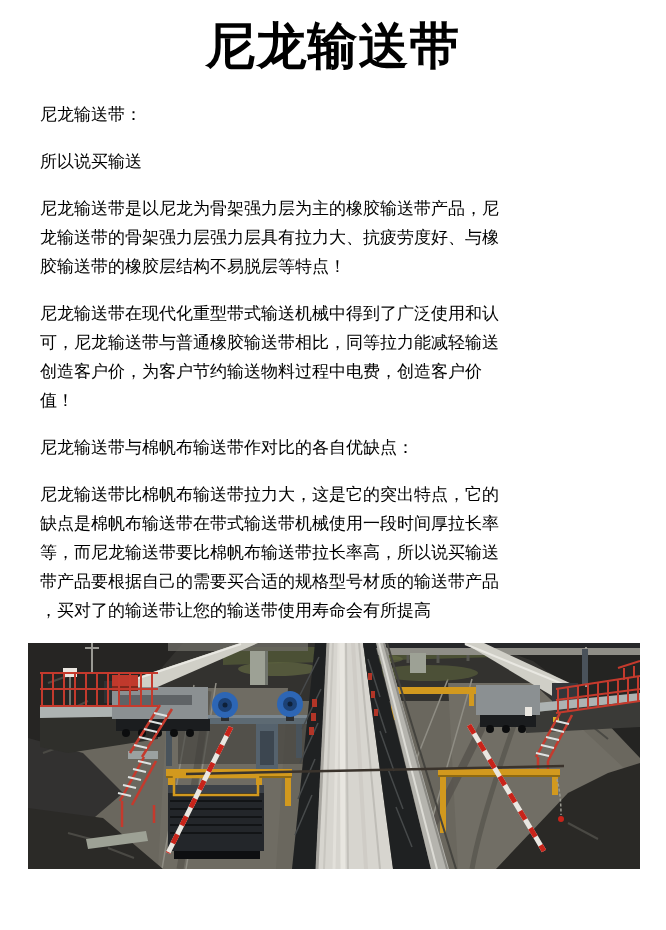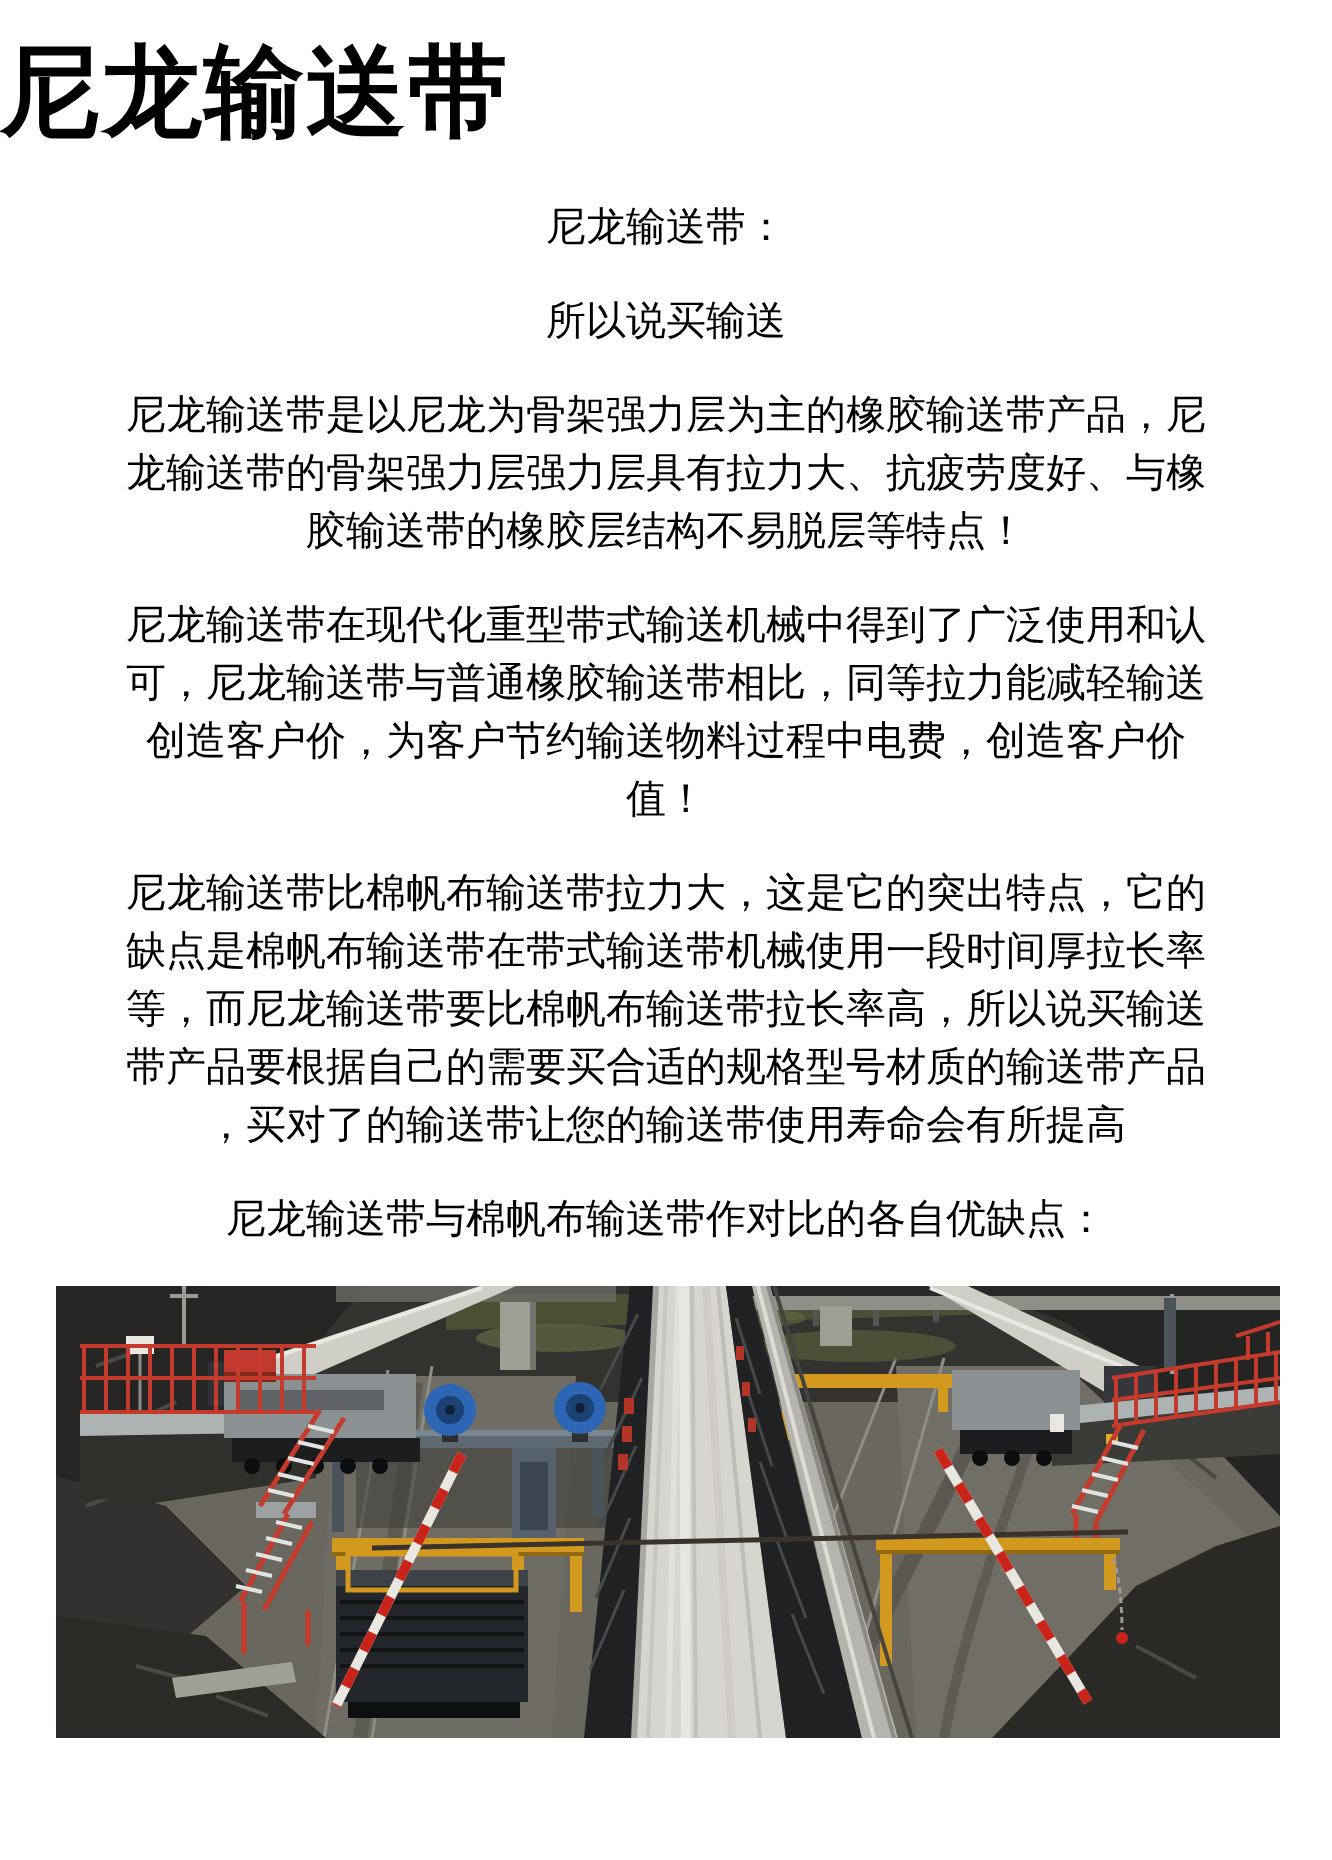--- a/index.html
+++ b/index.html
@@ -1,47 +1,47 @@
 <!DOCTYPE html>
 <html><head>
 <meta charset="utf-8">
 <style>
   html,body{margin:0;padding:0;background:#ffffff;}
   .page{width:666px;height:930px;background:#fff;overflow:hidden;
         font-family:"Liberation Sans","DejaVu Sans",sans-serif;color:#000;}
-  .page-title{font-size:50px;line-height:60px;font-weight:bold;
+  .page-title{font-size:50px;line-height:60px;font-weight:bold;text-align:center;
               margin:16px 0 0 0;letter-spacing:1px;}
   .content{padding:6px 40px 0 40px;}
-  .content p{font-size:20px;line-height:29px;margin:18px 0;white-space:pre-line;text-align:center;}
+  .content p{font-size:17px;line-height:29px;margin:18px 0;white-space:pre-line;}
   .photo-wrap{margin:16px 0 0 28px;width:612px;height:226px;line-height:0;}
   .photo-wrap svg{display:block;}
 </style>
 </head>
 <body>
 
 <div class="page">
 
   <h1 class="page-title">尼龙输送带</h1>
 
   <div class="content">
     <p>尼龙输送带：</p>
     <p>所以说买输送</p>
     <p>尼龙输送带是以尼龙为骨架强力层为主的橡胶输送带产品，尼
 龙输送带的骨架强力层强力层具有拉力大、抗疲劳度好、与橡
 胶输送带的橡胶层结构不易脱层等特点！</p>
     <p>尼龙输送带在现代化重型带式输送机械中得到了广泛使用和认
 可，尼龙输送带与普通橡胶输送带相比，同等拉力能减轻输送
 创造客户价，为客户节约输送物料过程中电费，创造客户价
 值！</p>
+    <p>尼龙输送带与棉帆布输送带作对比的各自优缺点：</p>
     <p>尼龙输送带比棉帆布输送带拉力大，这是它的突出特点，它的
 缺点是棉帆布输送带在带式输送带机械使用一段时间厚拉长率
 等，而尼龙输送带要比棉帆布输送带拉长率高，所以说买输送
 带产品要根据自己的需要买合适的规格型号材质的输送带产品
 ，买对了的输送带让您的输送带使用寿命会有所提高</p>
-    <p>尼龙输送带与棉帆布输送带作对比的各自优缺点：</p>
   </div>
 
   <div class="photo-wrap">
     <svg width="612" height="226" viewBox="0 0 612 226" xmlns="http://www.w3.org/2000/svg">
 
       <g>
         <rect x="0" y="0" width="612" height="226" fill="#6a675e"></rect>
         <rect x="0" y="0" width="612" height="58" fill="#33322f"></rect>
         <polygon points="140,45 260,45 248,226 130,226" fill="#6f6c63"></polygon>
         <polygon points="420,40 505,40 612,140 612,226 430,226" fill="#716e65"></polygon>

